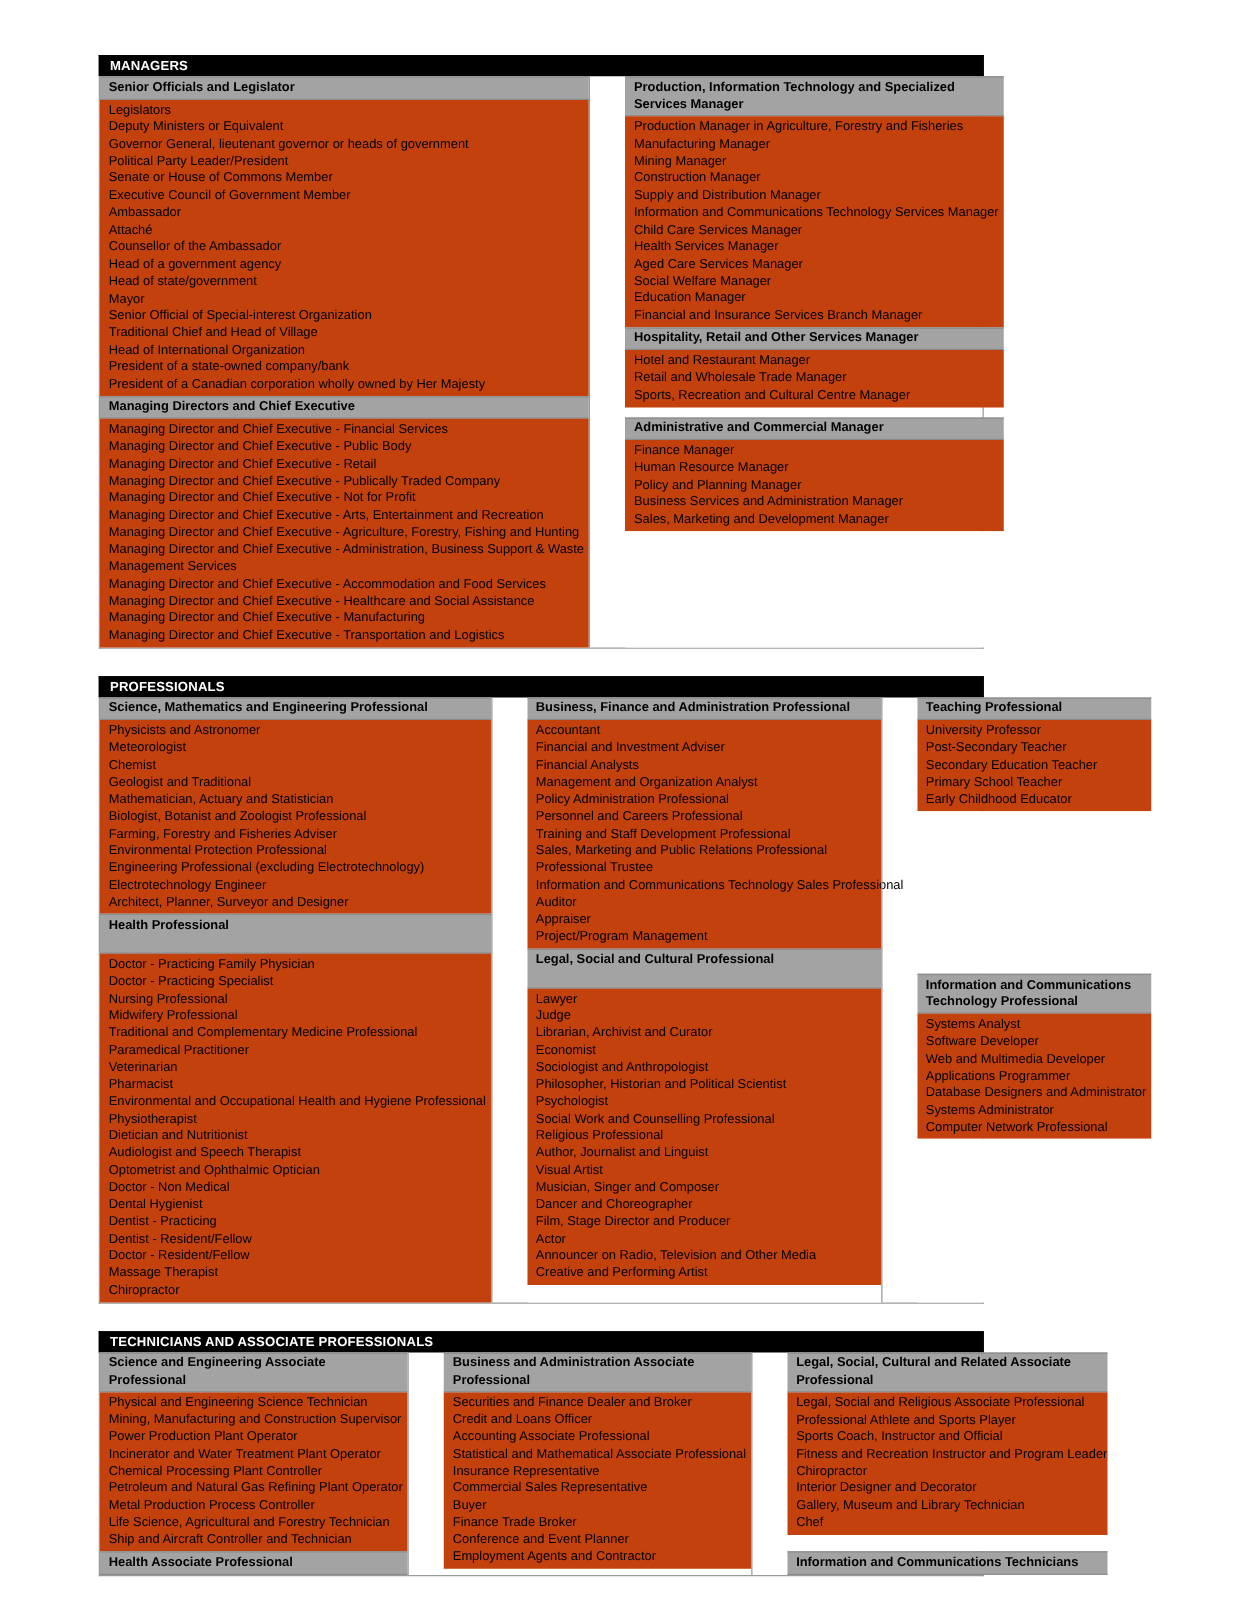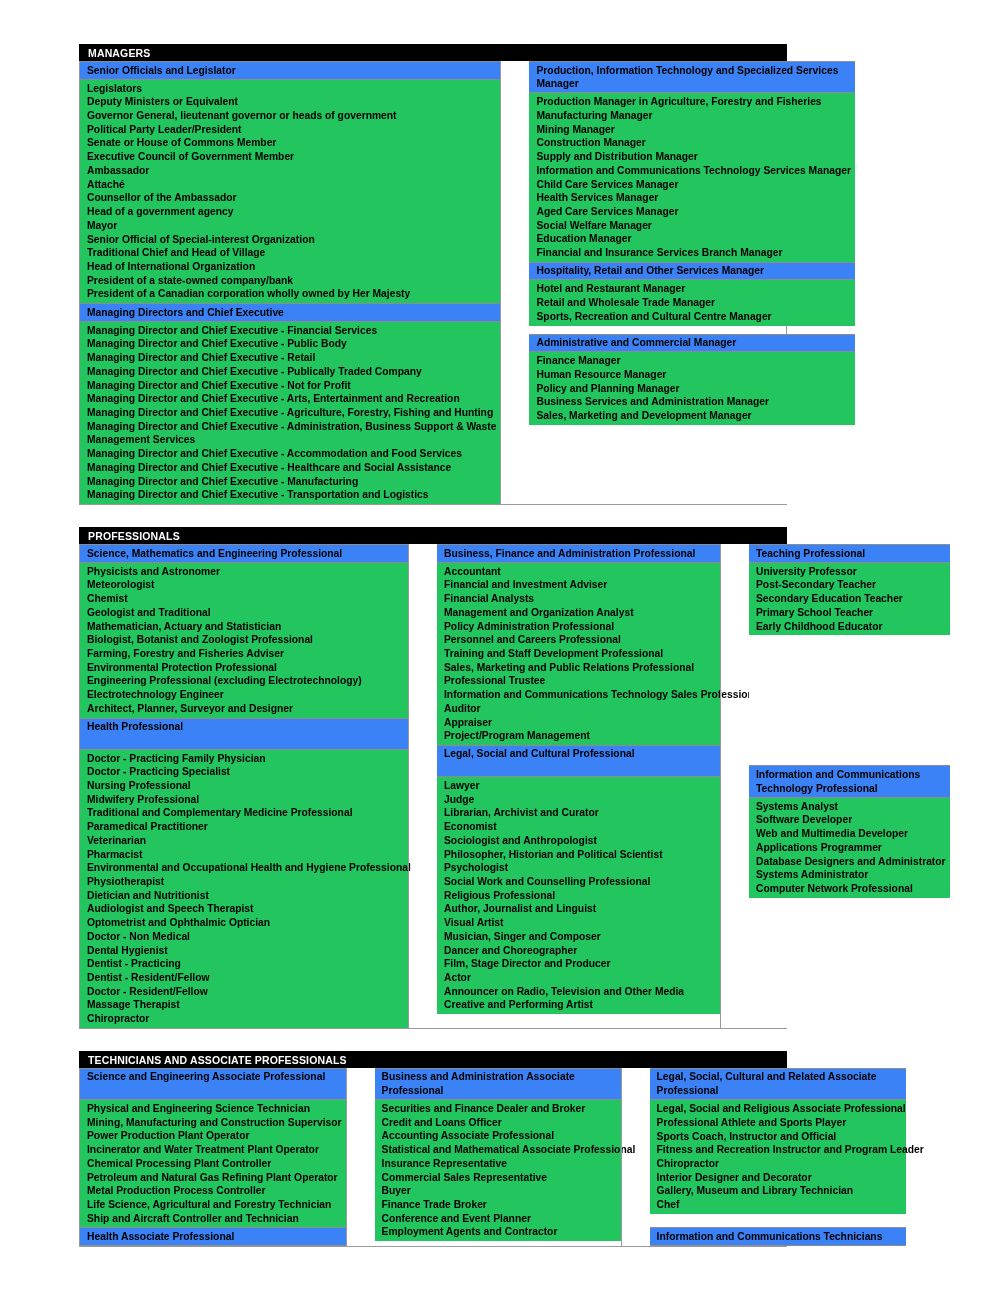--- a/index.html
+++ b/index.html
@@ -58,33 +58,32 @@
   }
   .col + .col {
     border-left: 1px solid #9a9a9a;
     padding-left: 28px;
   }
 
   
   .group { display: block; }
 
   .subhead {
-    background: #3b82f6;
+    background: #a3a3a3;
     font-weight: bold;
     font-size: 10.3px;
     line-height: 13.6px;
     padding: 1.5px 4px 1.5px 7px;
     border-top: 1px solid #8c8c8c;
     border-bottom: 1px solid #8c8c8c;
   }
 
   .items {
-    background: #22c55e;
+    background: #c2410c;
     padding: 2px 4px 2px 7px;
-    font-weight: bold;
   }
 
   .item {
     font-size: 10.3px;
     line-height: 13.72px;
     white-space: nowrap;
   }
 
   .spacer { flex: 1 1 auto; background: #ffffff; }
 
@@ -118,20 +117,21 @@
             <div class="item">Legislators</div>
             <div class="item">Deputy Ministers or Equivalent</div>
             <div class="item">Governor General, lieutenant governor or heads of government</div>
             <div class="item">Political Party Leader/President</div>
             <div class="item">Senate or House of Commons Member</div>
             <div class="item">Executive Council of Government Member</div>
             <div class="item">Ambassador</div>
             <div class="item">Attaché</div>
             <div class="item">Counsellor of the Ambassador</div>
             <div class="item">Head of a government agency</div>
+            <div class="item">Head of state/government</div>
             <div class="item">Mayor</div>
             <div class="item">Senior Official of Special-interest Organization</div>
             <div class="item">Traditional Chief and Head of Village</div>
             <div class="item">Head of International Organization</div>
             <div class="item">President of a state-owned company/bank</div>
             <div class="item">President of a Canadian corporation wholly owned by Her Majesty</div>
           </div>
         </div>
         <div class="group">
           <div class="subhead">Managing Directors and Chief Executive</div>

